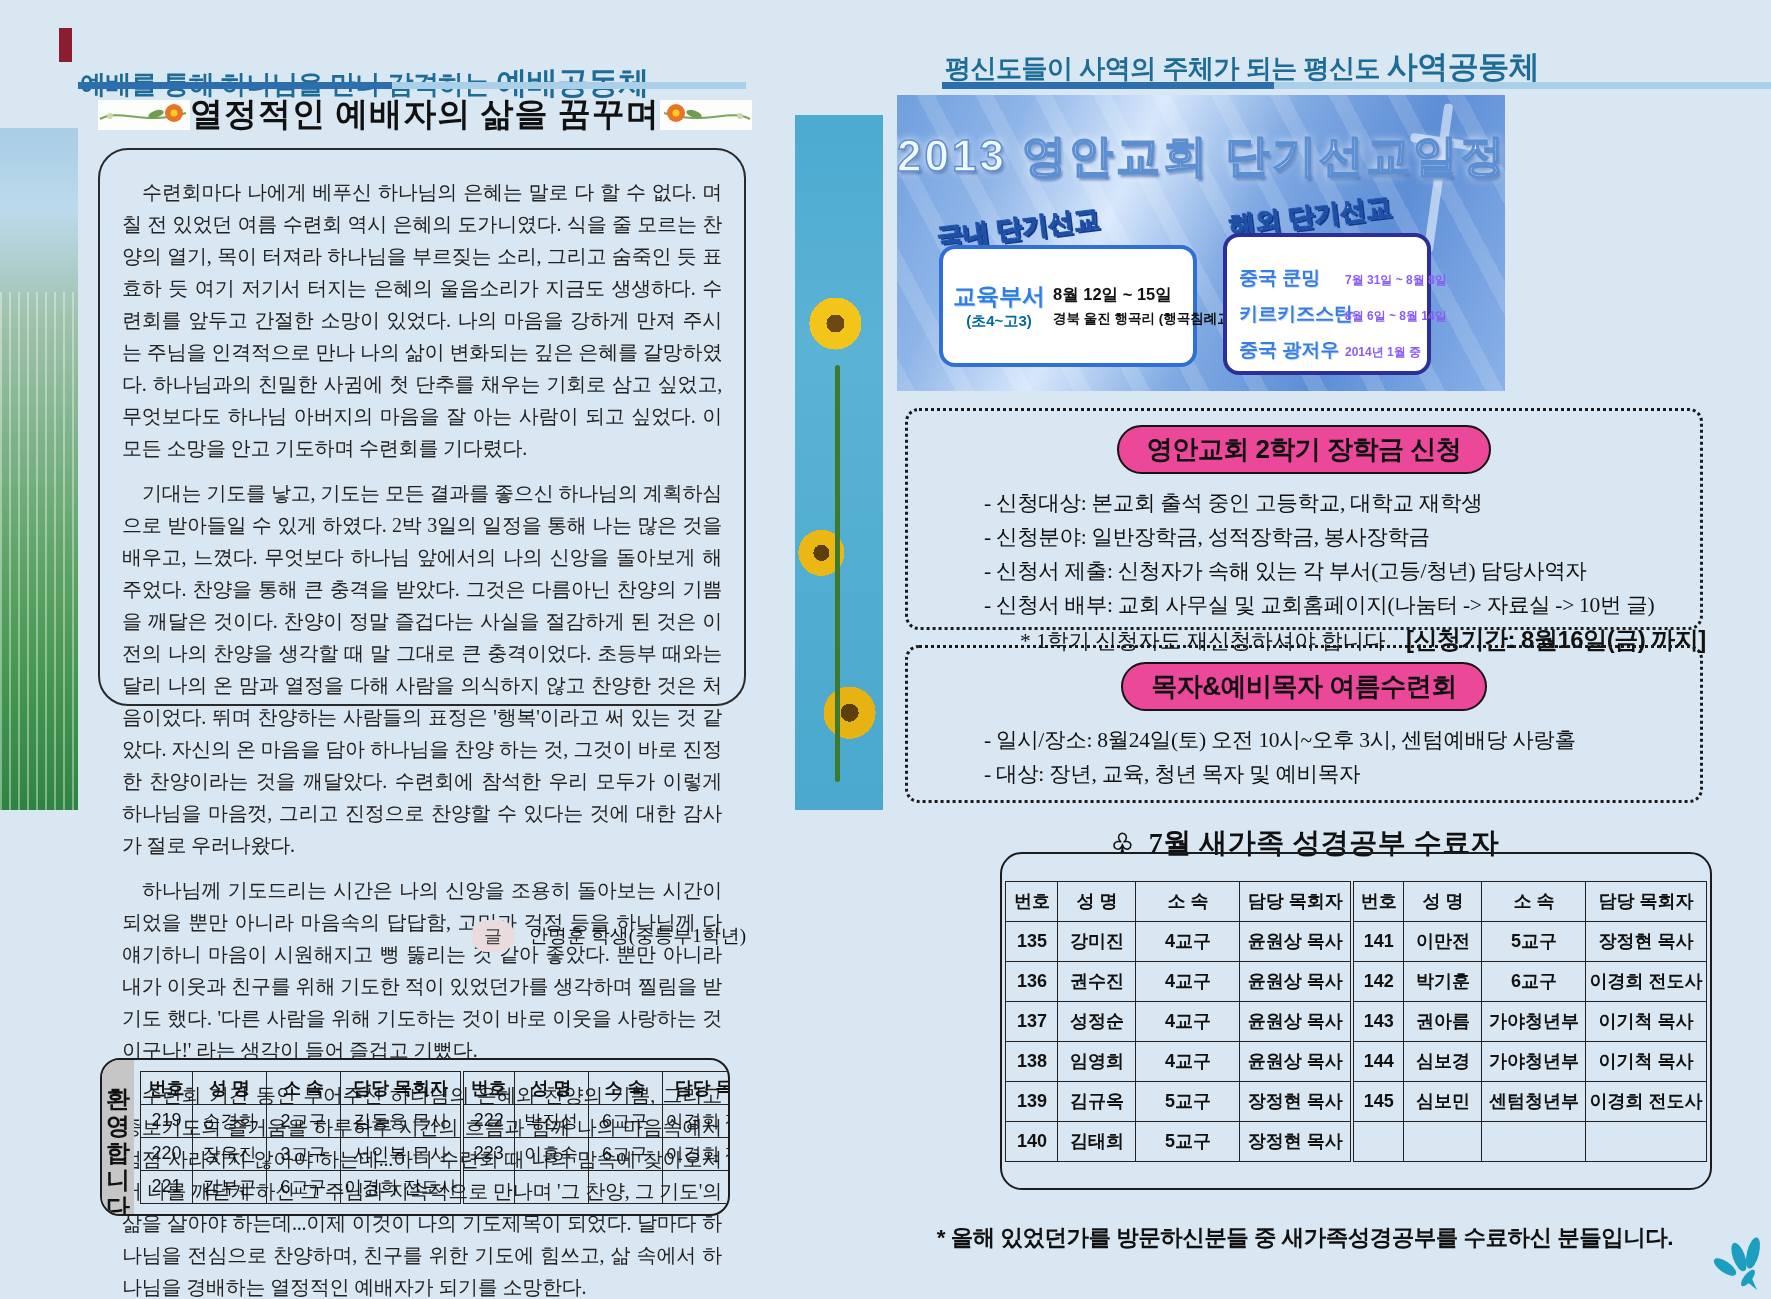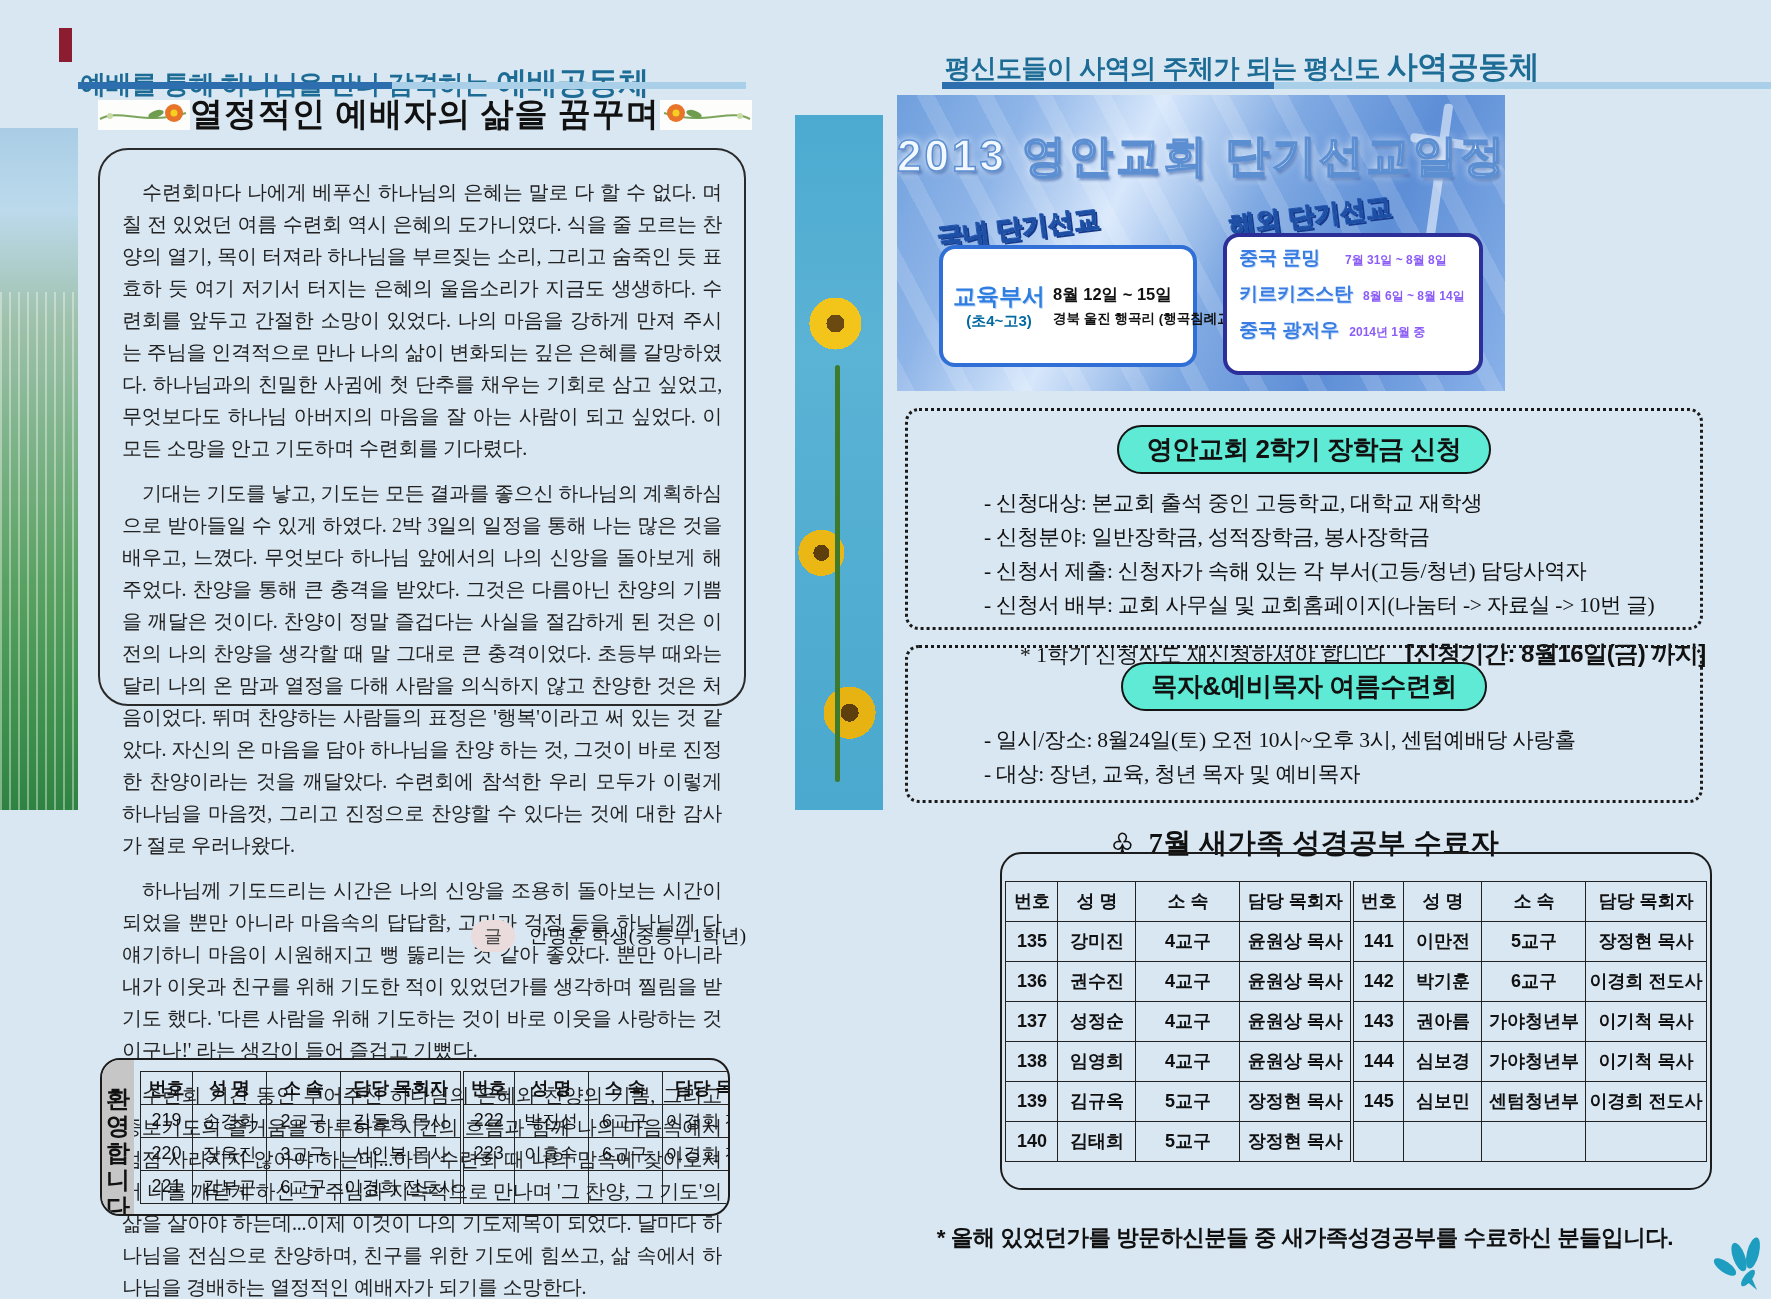--- a/index.html
+++ b/index.html
@@ -148,48 +148,48 @@
   .mission-box { position:absolute; background:#fff; border-radius:16px; }
   .box-dom { left:42px; top:150px; width:258px; height:122px; border:4px solid #2f6fd6;
              display:flex; align-items:center; gap:8px; padding:8px 10px; }
   .dom-dept { text-align:center; }
   .dom-dept-name { color:#2f7de0; font-weight:800; font-size:23px; white-space:nowrap;
                    text-shadow:1px 1px 0 #bcd8f8; }
   .dom-dept-sub { color:#0369a1; font-weight:700; font-size:15px; }
   .dom-info { flex:1; }
   .dom-date { font-weight:800; font-size:16.5px; white-space:nowrap; }
   .dom-place { font-weight:700; font-size:13.5px; white-space:nowrap; margin-top:4px; }
-  .box-ovs { left:326px; top:138px; width:260px; height:142px; border:4px solid #2b2f97;
-             display:flex; flex-direction:column; justify-content:flex-start; gap:10px; padding:8px 12px; }
+  .box-ovs { left:326px; top:138px; width:208px; height:142px; border:4px solid #2b2f97;
+             display:flex; flex-direction:column; justify-content:flex-end; gap:10px; padding:8px 12px; }
   .ovs-row { display:flex; align-items:baseline; gap:10px; white-space:nowrap; }
   .ovs-place { color:#3a7de2; font-weight:800; font-size:19px; min-width:96px;
                text-shadow:1px 1px 0 #c6dcf8; }
   .ovs-date { font-weight:800; font-size:12px; color:#8b5cf6; }
   .cross { position:absolute; left:506px; top:8px; width:70px; height:150px; transform:rotate(8deg); opacity:.6; }
   .cross .v { position:absolute; left:31px; top:0; width:9px; height:150px; background:#eef5ff; border-radius:4px; }
   .cross .h { position:absolute; left:2px; top:34px; width:66px; height:9px; background:#eef5ff; border-radius:4px; }
 
   
   .dotted-box {
     border:3px dotted #1a1a1a; border-radius:14px;
     padding:14px 20px 10px 20px;
   }
   .box-scholarship { left:905px; top:408px; width:798px; height:222px; }
   .box-retreat     { left:905px; top:645px; width:798px; height:158px; }
   .pill-title {
     display:block; width:max-content; margin:0 auto 12px auto;
-    border:2.5px solid #141414; border-radius:26px; background:#5eead4;
+    border:2.5px solid #141414; border-radius:26px; background:#ec4899;
     padding:5px 28px; font-weight:800; font-size:26px; letter-spacing:-0.5px;
   }
   .notice-item {
     font-family:"Liberation Serif", serif;
     font-size:21.5px; line-height:34px; padding-left:56px;
     letter-spacing:-0.3px; white-space:nowrap;
   }
-  .sch-noteline { padding-left:92px; margin-top:16px; white-space:nowrap; }
+  .sch-noteline { padding-left:92px; margin-top:2px; white-space:nowrap; }
   .sch-note { font-family:"Liberation Serif", serif; font-size:21.5px; }
   .sch-deadline { font-weight:800; font-size:24px; margin-left:16px; letter-spacing:-0.5px; }
 
   
   .grad-heading {
     left:905px; top:824px; width:800px; text-align:center;
     font-weight:800; font-size:28px; letter-spacing:0.5px;
     font-family:"Liberation Serif", serif; white-space:nowrap;
   }
   .grad-heading .club { font-size:26px; margin-right:14px; }

